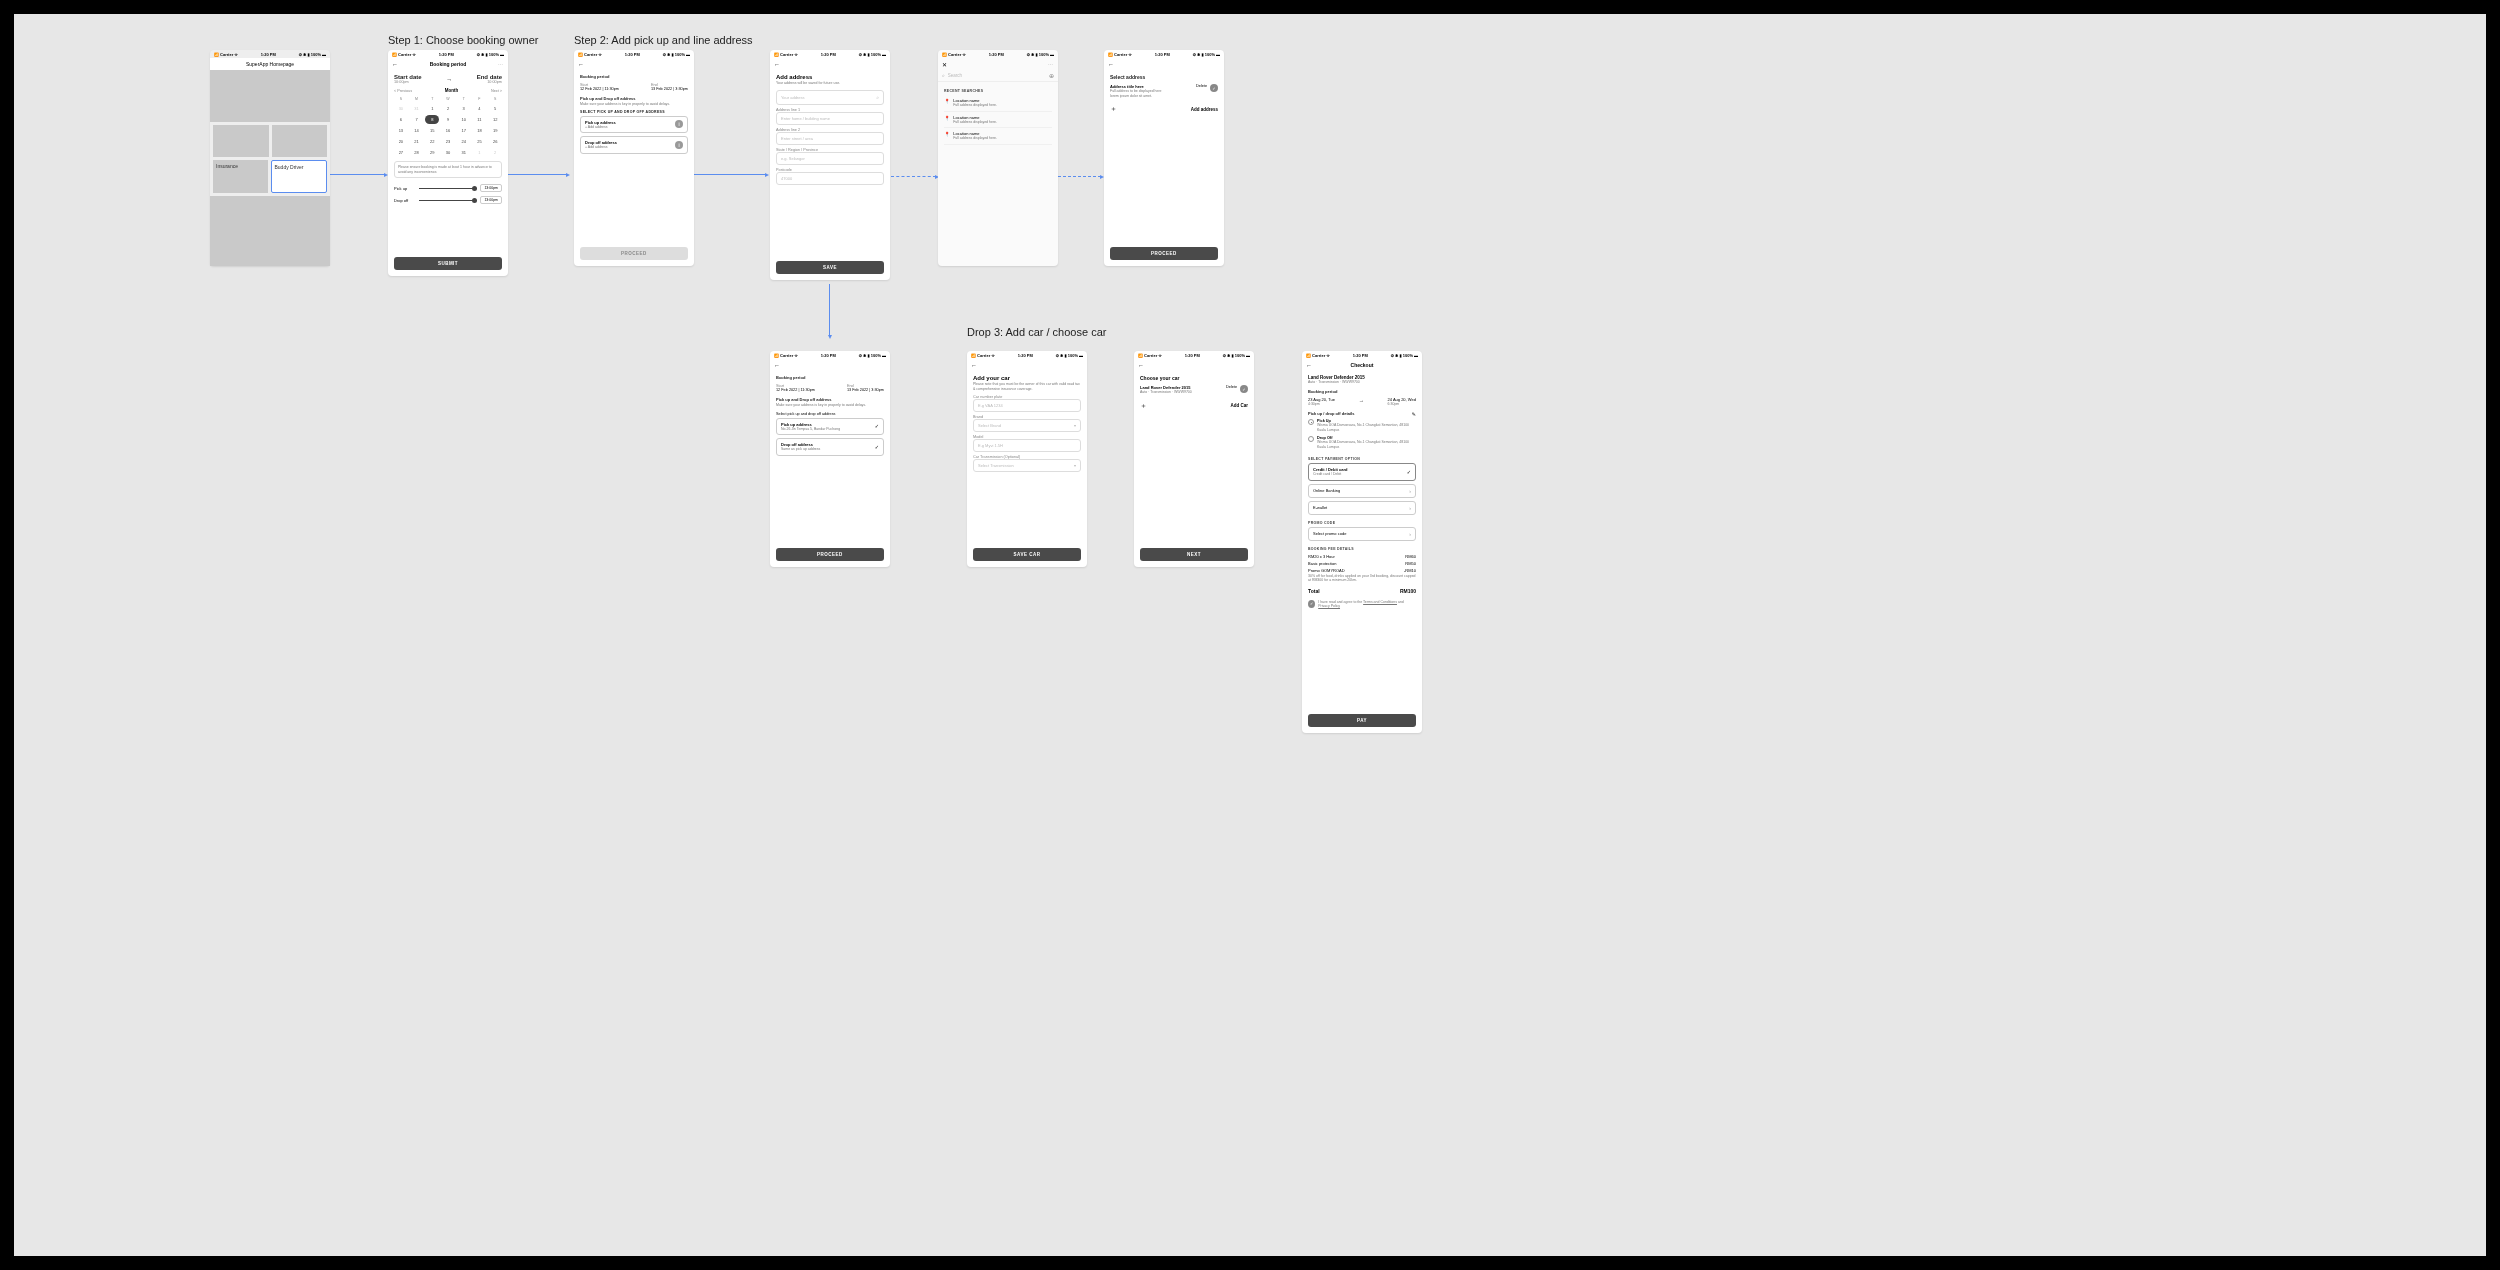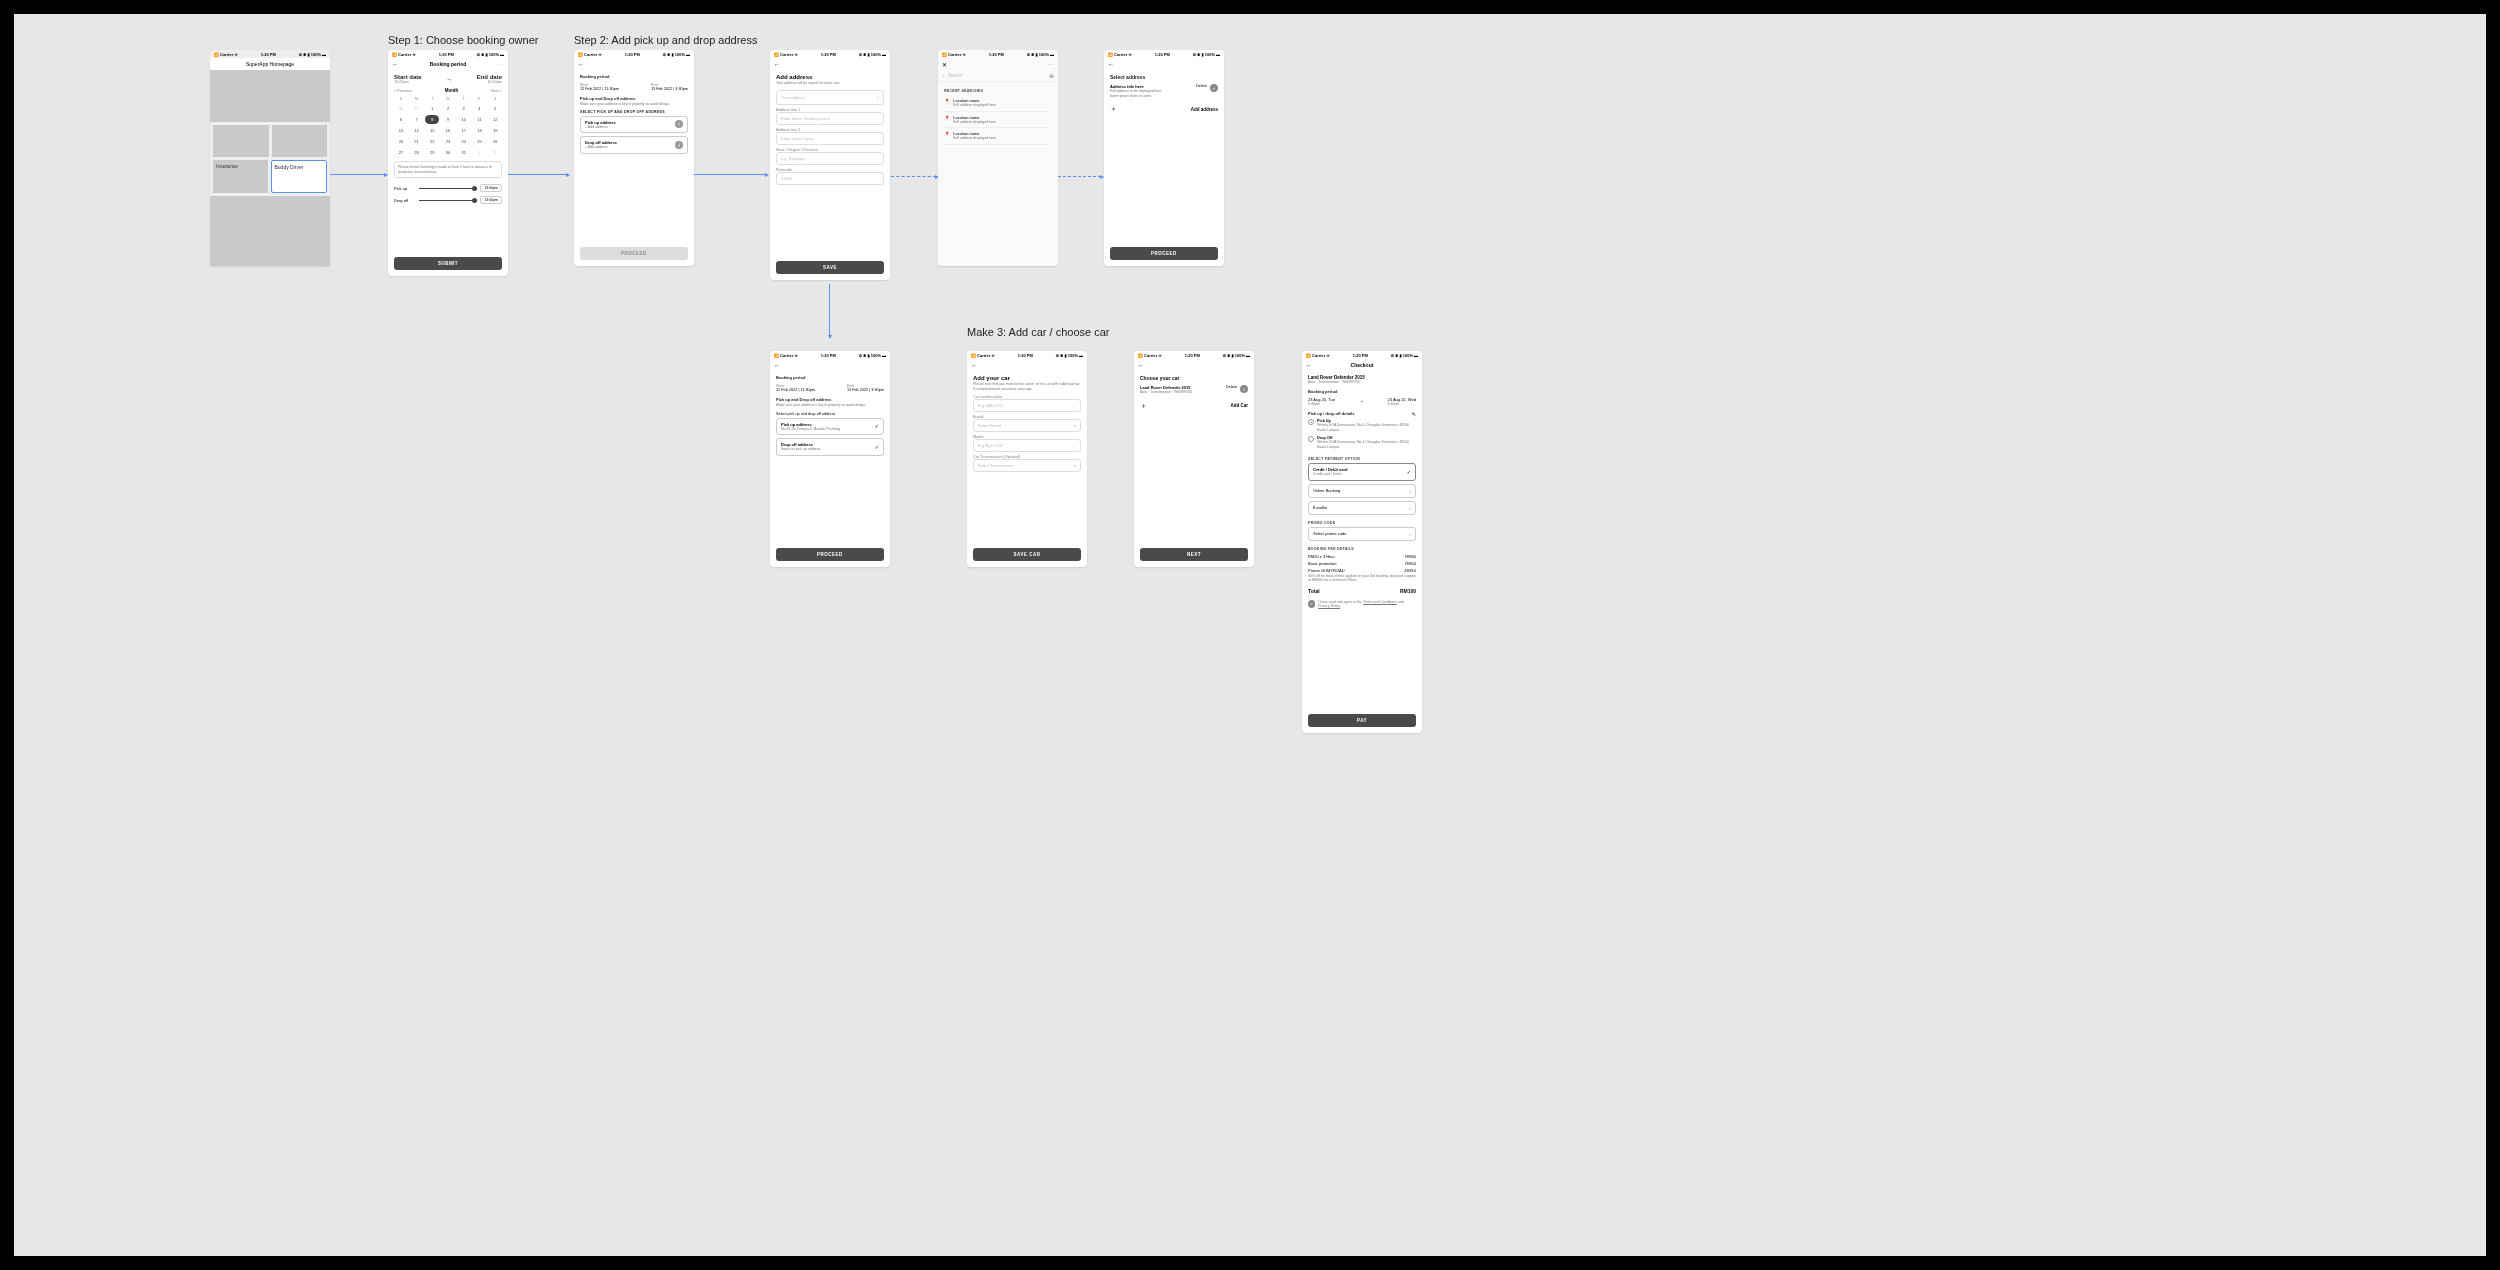--- a/index.html
+++ b/index.html
@@ -55,22 +55,22 @@
   .section-title-caps { font-size: 3.5px; font-weight: 700; letter-spacing: 0.3px; text-transform: uppercase; margin: 3px 0 2px; color: #444; }
   .place-item { border: 0.5px solid #ccc; border-radius: 3px; padding: 3px 4px; margin-bottom: 3px; display: flex; justify-content: space-between; align-items: center; }
   .place-item.sel { border: 1px solid #888; }
 </style>
 </head>
 <body>
 
 <div class="canvas">
 
   <div class="step-label" style="left:374px; top:20px;">Step 1: Choose booking owner</div>
-  <div class="step-label" style="left:560px; top:20px;">Step 2: Add pick up and drop address</div>
-  <div class="step-label" style="left:953px; top:312px;">Make 3: Add car / choose car</div>
+  <div class="step-label" style="left:560px; top:20px;">Step 2: Add pick up and line address</div>
+  <div class="step-label" style="left:953px; top:312px;">Drop 3: Add car / choose car</div>
 
   <div class="arrow-solid" style="left:316px; top:160px; width:55px;"></div>
   <div class="arrow-solid" style="left:493px; top:160px; width:60px;"></div>
   <div class="arrow-solid" style="left:680px; top:160px; width:72px;"></div>
   <div class="arrow-dashed" style="left:877px; top:162px; width:45px;"></div>
   <div class="arrow-dashed" style="left:1044px; top:162px; width:43px;"></div>
   <div class="arrow-vert" style="left:815px; top:270px; height:52px;"></div>
 
   <div class="phone" style="left:196px; top:36px; height:216px; background:#eee;">
     <div class="status-bar">

